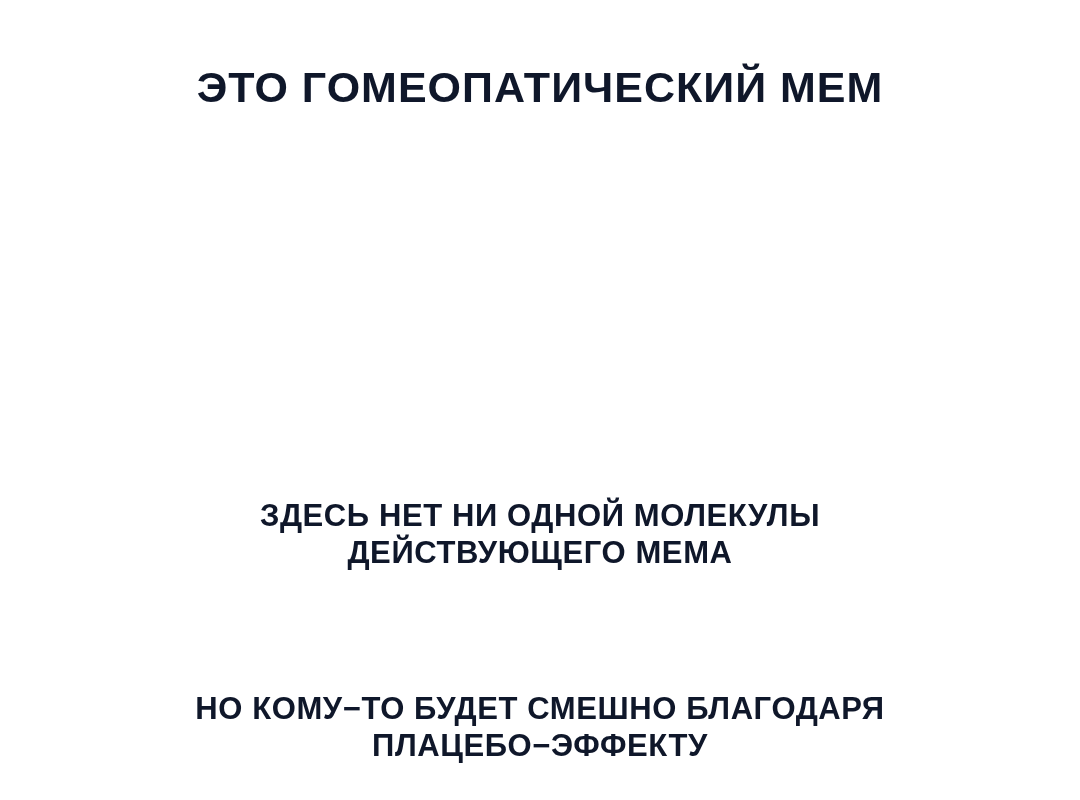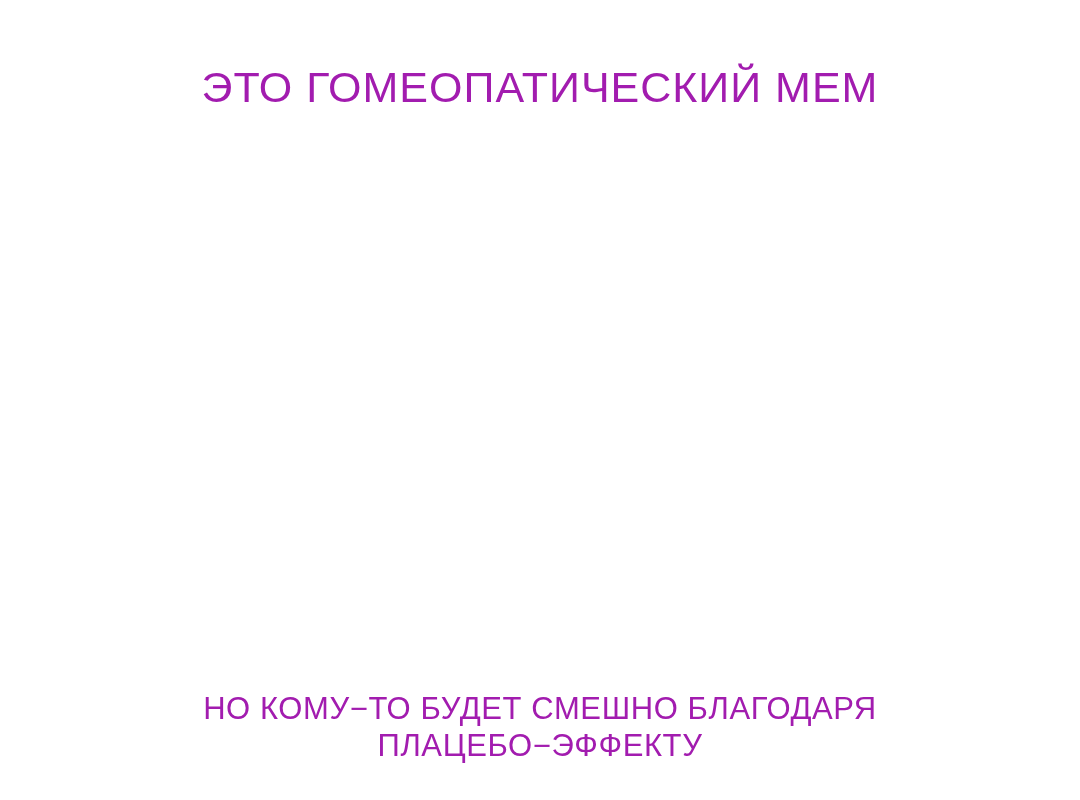--- a/index.html
+++ b/index.html
@@ -20,24 +20,24 @@
     width: 1080px;
     height: 800px;
     background: #ffffff;
     display: block;
   }
   .line {
     position: absolute;
     left: 0;
     width: 1080px;
     text-align: center;
-    font-weight: 400;
+    font-weight: 700;
     letter-spacing: 0.5px;
     line-height: 1.18;
-    color: #a21caf;
+    color: #0f172a;
     white-space: pre-line;
   }
   .title-line {
     top: 62px;
     font-size: 43px;
     letter-spacing: 1px;
   }
   .mid-line {
     top: 498px;
     font-size: 31px;
@@ -48,15 +48,17 @@
     font-size: 31px;
     letter-spacing: 0.6px;
     margin-top: 36px;
   }
 </style>
 </head>
 <body>
 
 <div class="meme">
   <div class="line title-line">ЭТО ГОМЕОПАТИЧЕСКИЙ МЕМ</div>
+  <div class="line mid-line">ЗДЕСЬ НЕТ НИ ОДНОЙ МОЛЕКУЛЫ
+ДЕЙСТВУЮЩЕГО МЕМА</div>
   <div class="line bottom-line">НО КОМУ−ТО БУДЕТ СМЕШНО БЛАГОДАРЯ
 ПЛАЦЕБО−ЭФФЕКТУ</div>
 </div>
 
 </body></html>

